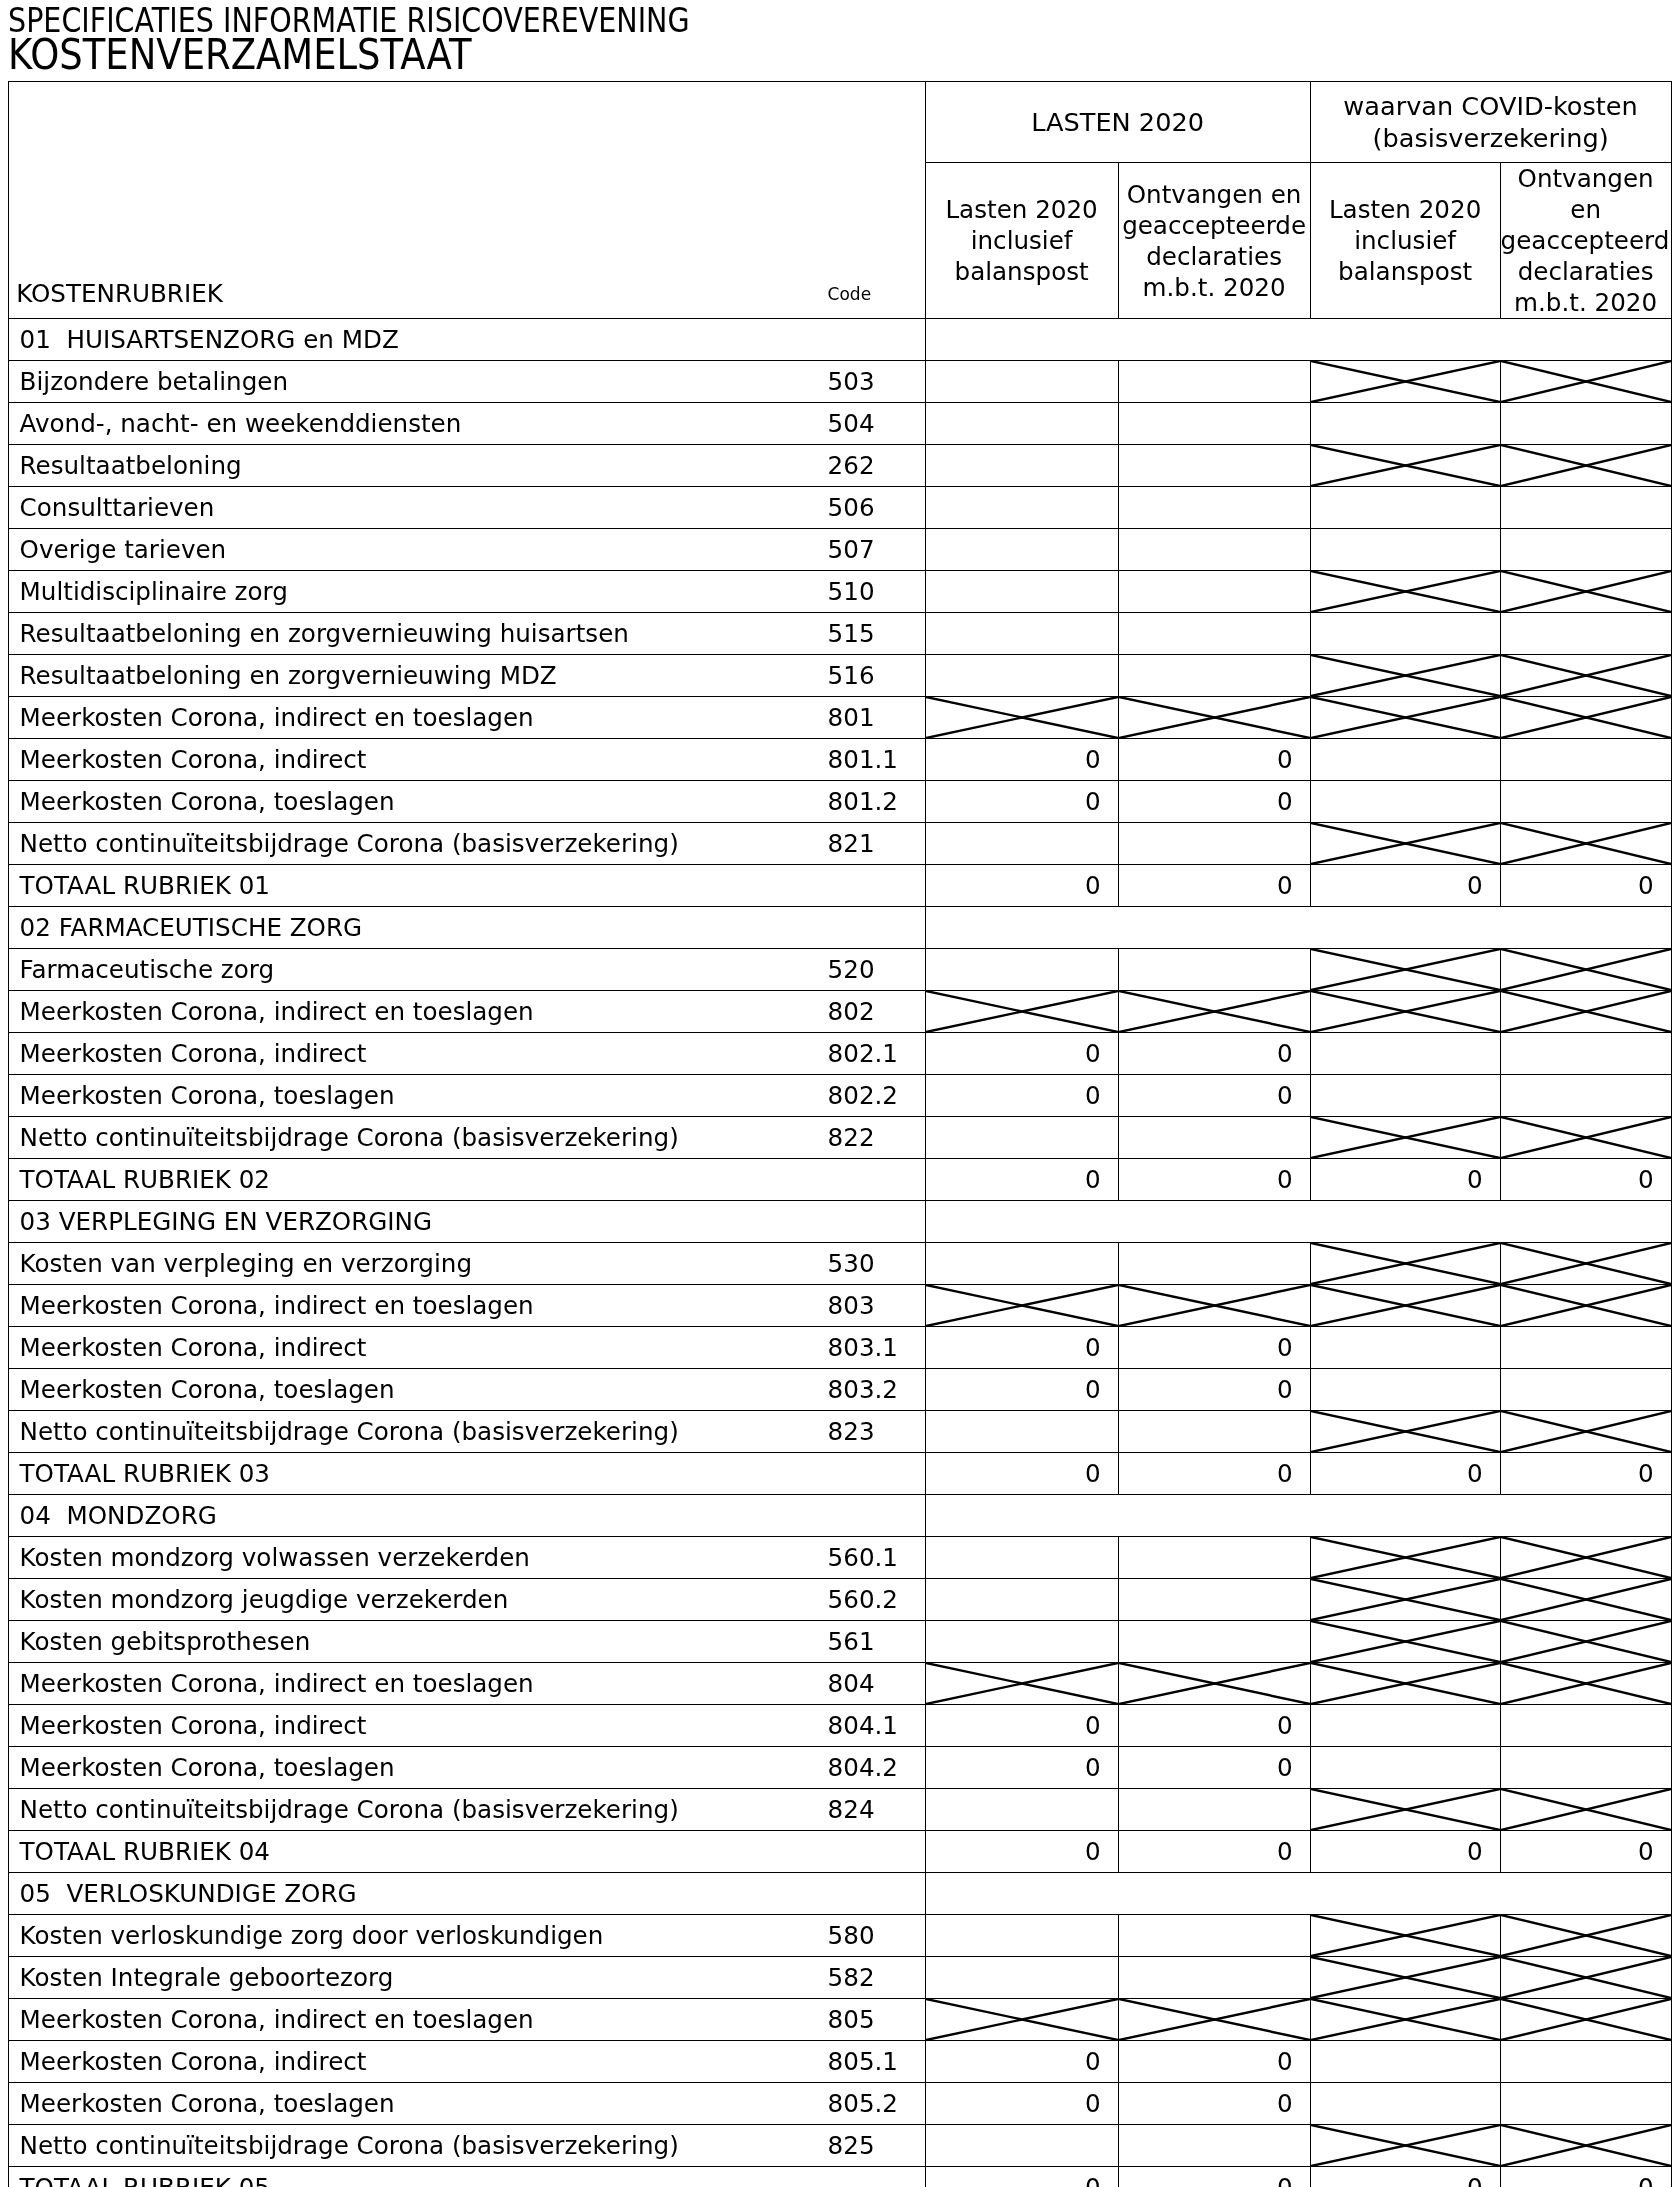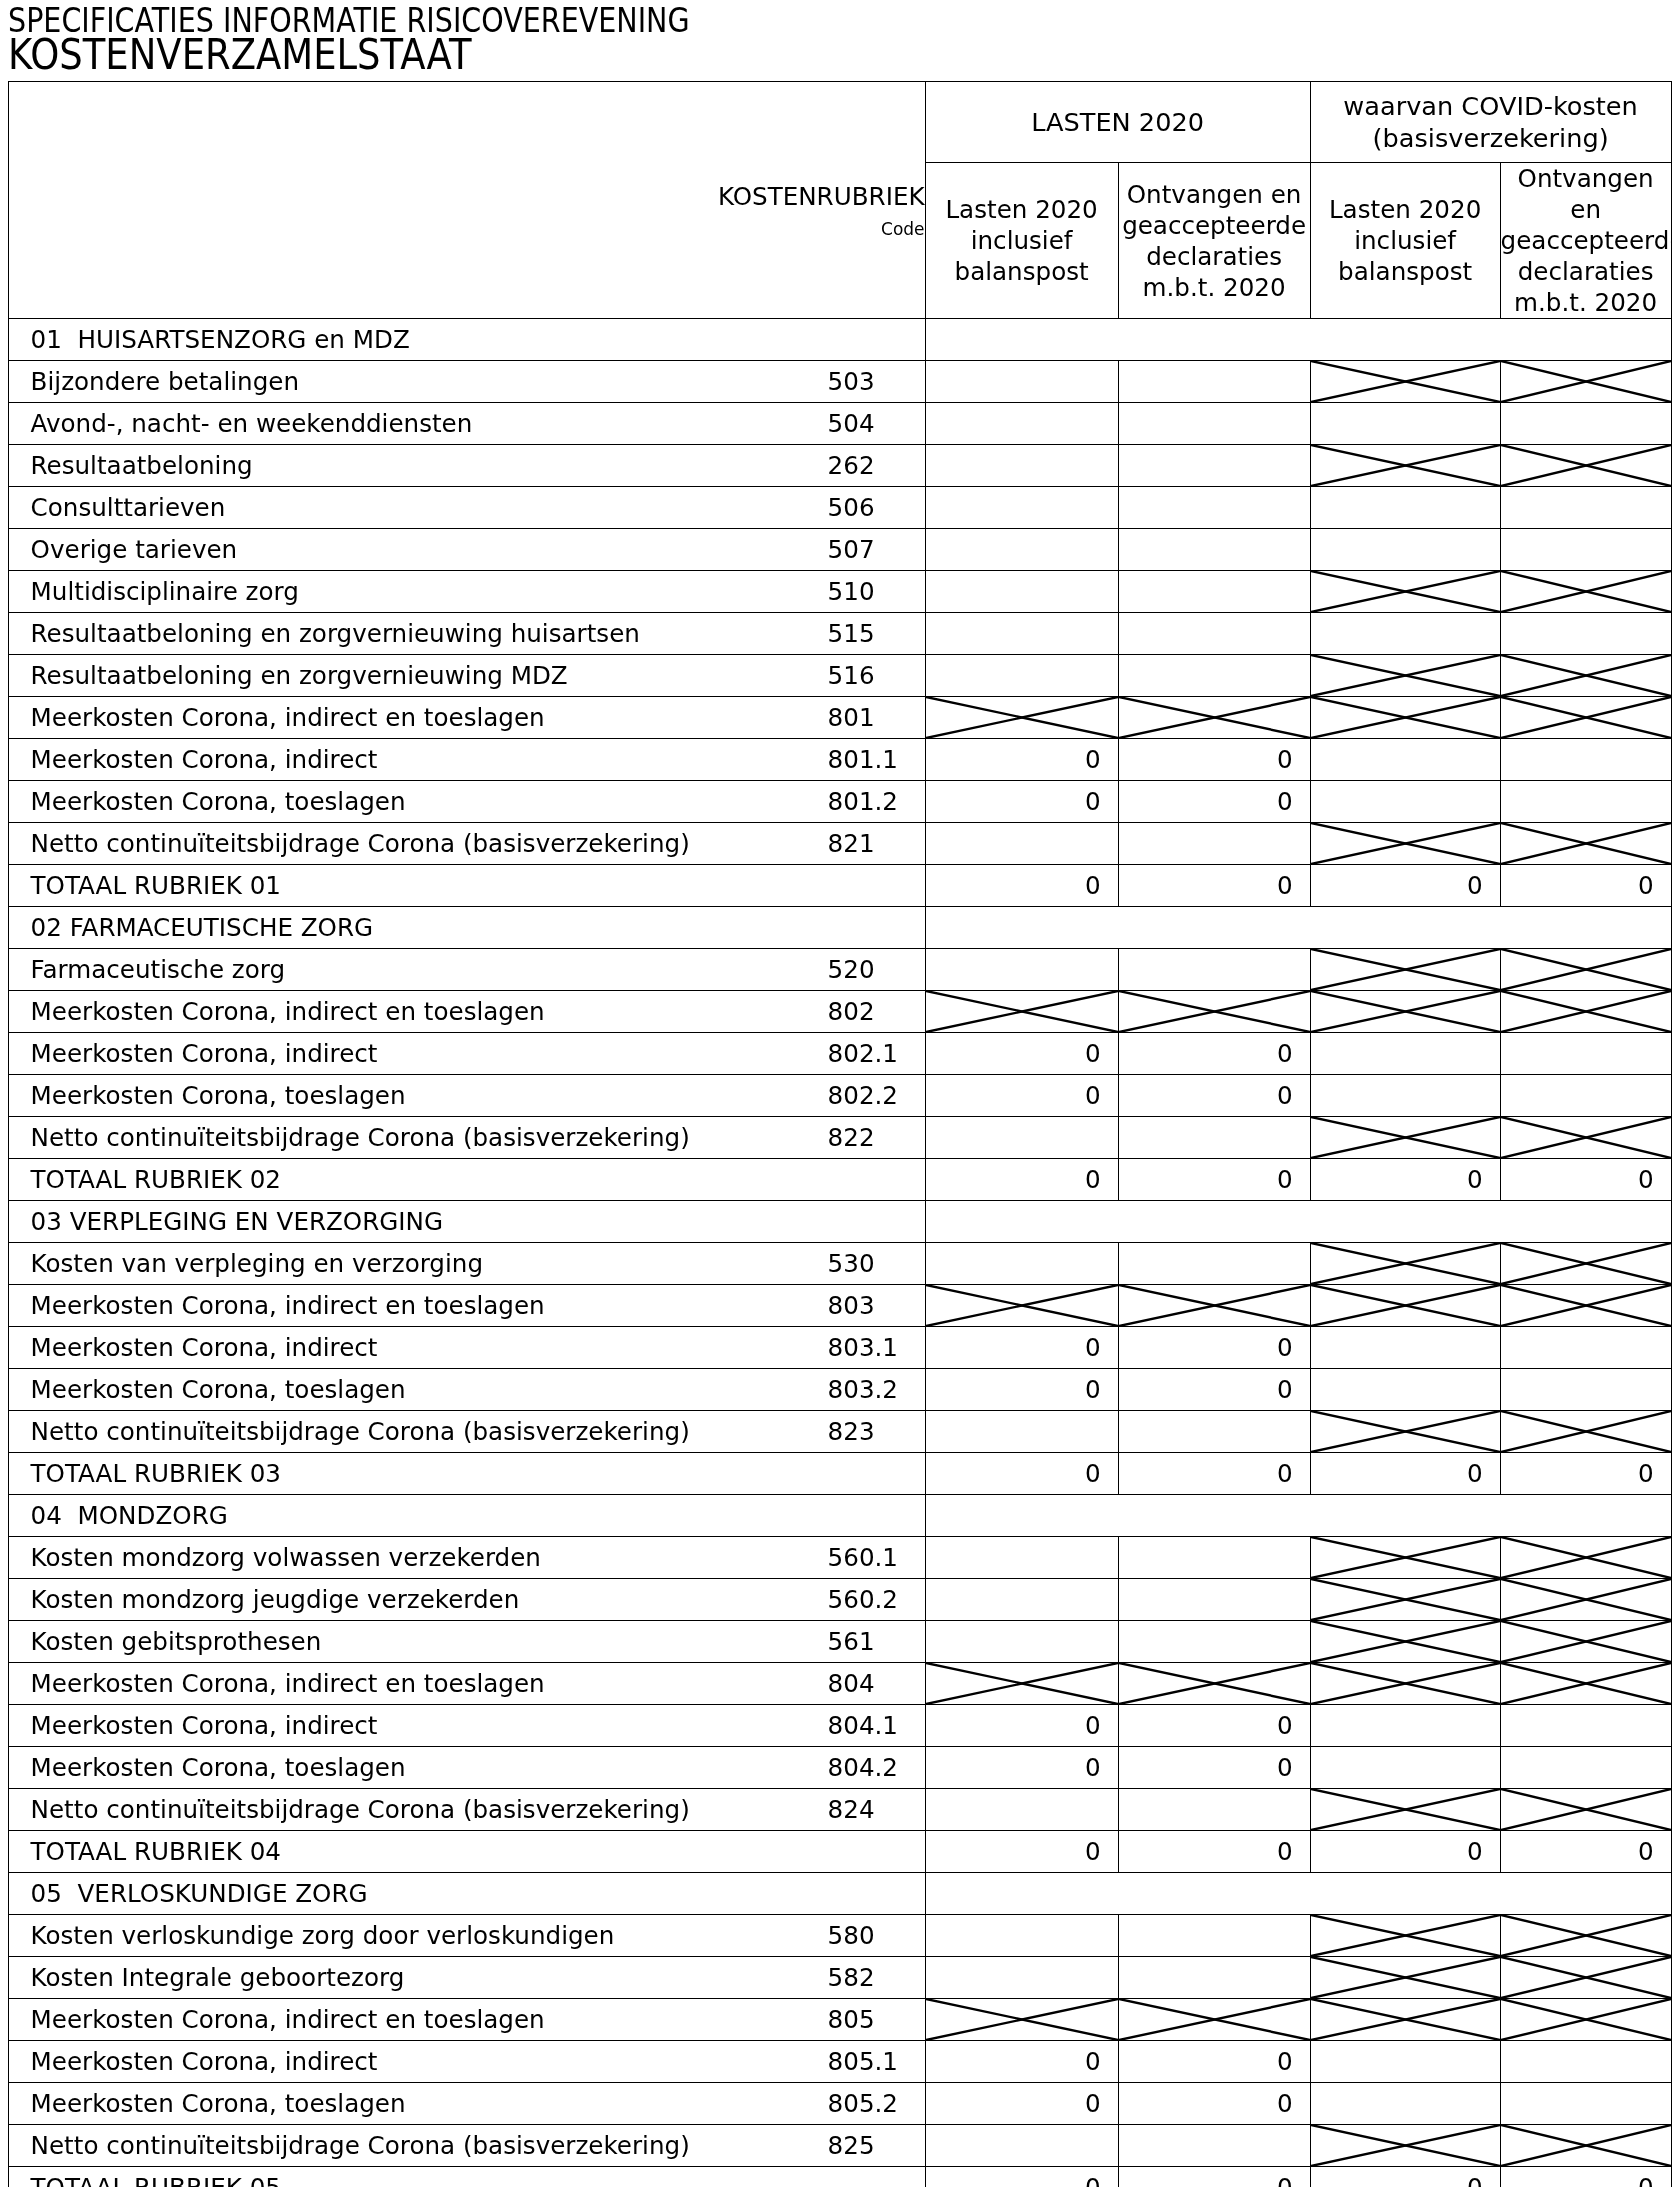--- a/index.html
+++ b/index.html
@@ -12,29 +12,29 @@
 
   table{border-collapse:collapse;table-layout:fixed;margin-left:7.6px;width:1664px;
         border:1.9px solid #000;font-size:24.6px;}
   th,td{border:0.9px solid #000;padding:0;font-weight:normal;overflow:hidden;}
 
   
   thead th{vertical-align:middle;text-align:center;line-height:31px;}
   tr.group-row th{height:80px;border-bottom-width:1.9px;font-size:25.6px;line-height:32px;}
   tr.sub-row th{height:131px;border-bottom-width:1.9px;}
   th.colhead{text-align:left;vertical-align:bottom;}
-  .headline{display:flex;align-items:flex-end;padding:0 0 7.6px 7.6px;flex-direction:column;}
+  .headline{display:flex;align-items:flex-end;padding:0 0 7.6px 7.6px;}
   .headline .h-rubriek{flex:1 1 auto;font-size:24.6px;}
   .headline .h-code{flex:0 0 97px;font-size:17px;text-align:left;}
   .covid-start{border-left-width:1.9px !important;}
 
   
   tbody tr{height:42px;}
   tbody td{vertical-align:middle;}
-  td.col1{padding-left:22px;}
+  td.col1{padding-left:11px;}
   .line{display:flex;align-items:flex-end;}
   .lbl{flex:1 1 auto;white-space:pre-wrap;}
   .code{flex:0 0 97px;text-align:left;}
   td.cell.num{text-align:right;padding-right:17px;}
   tr.section-row td{border-top-width:1.9px;}
   tr.total-row td{border-top-width:1.9px;border-bottom-width:1.9px;margin-top:36px;}
   tr > td.cell:nth-child(4){border-left-width:1.9px;}
 
   
   td.x-cell{position:relative;}

